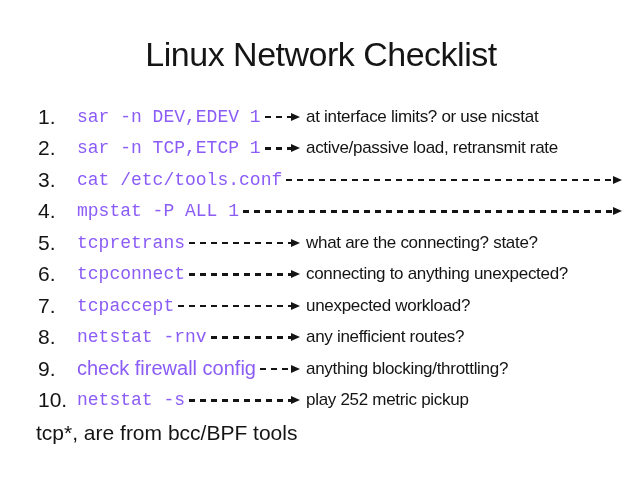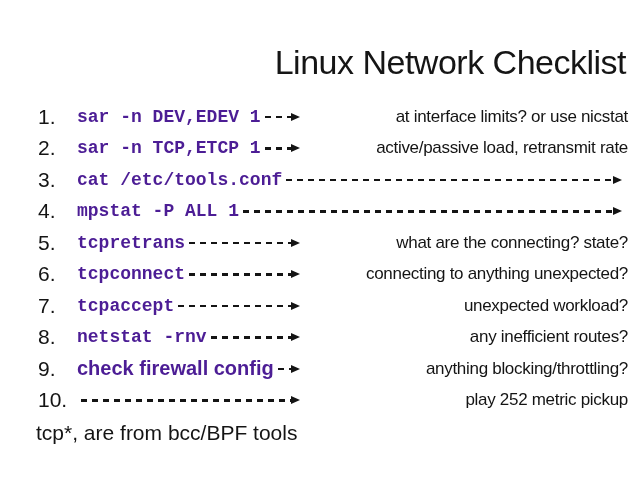--- a/index.html
+++ b/index.html
@@ -18,26 +18,26 @@
     position: relative;
     width: 638px;
     height: 479px;
     background: #ffffff;
   }
   .title {
     position: absolute;
     top: 31px;
     left: 4px;
     right: 0;
-    text-align: right;
+    text-align: center;
     font-size: 34px;
     font-weight: 400;
     letter-spacing: -0.5px;
     color: #151515;
-    margin: 12px;
+    margin: 4px;
   }
   .list {
     position: absolute;
     top: 101px;
     left: 0;
     right: 0;
   }
   .row {
     display: flex;
     align-items: center;
@@ -49,22 +49,21 @@
   .num {
     flex: none;
     width: 39px;
     font-size: 21px;
     color: #141414;
   }
   .cmd {
     flex: none;
     white-space: pre;
     font-size: 18px;
-    color: #4c1d95;
-    font-weight: bold;
+    color: #8b5cf6;
   }
   .cmd.mono {
     font-family: "Liberation Mono", "DejaVu Sans Mono", monospace;
   }
   .cmd.sans {
     font-family: "Liberation Sans", sans-serif;
     font-size: 20px;
   }
   .arrow {
     flex: 1 1 0;
@@ -86,21 +85,20 @@
     border-left: 9px solid #141414;
     border-top: 4.5px solid transparent;
     border-bottom: 4.5px solid transparent;
   }
   .desc {
     flex: none;
     width: 322px;
     font-size: 17px;
     letter-spacing: -0.3px;
     color: #141414;
-    text-align: right;
   }
   .footer {
     position: absolute;
     left: 36px;
     top: 421px;
     font-size: 21px;
     color: #141414;
   }
 </style>
 </head>
@@ -184,20 +182,21 @@
     <span class="num">9.</span>
     <span class="cmd sans">check firewall config</span>
     <span class="arrow">
       <span class="line"></span>
       <span class="tri"></span>
     </span>
     <span class="desc">anything blocking/throttling?</span>
   </div>
       <div class="row">
     <span class="num">10.</span>
+    <span class="cmd mono">netstat -s</span>
     <span class="arrow">
       <span class="line"></span>
       <span class="tri"></span>
     </span>
     <span class="desc">play 252 metric pickup</span>
   </div>
     </div>
 
   <div class="footer">tcp*, are from bcc/BPF tools</div>
 </div>

